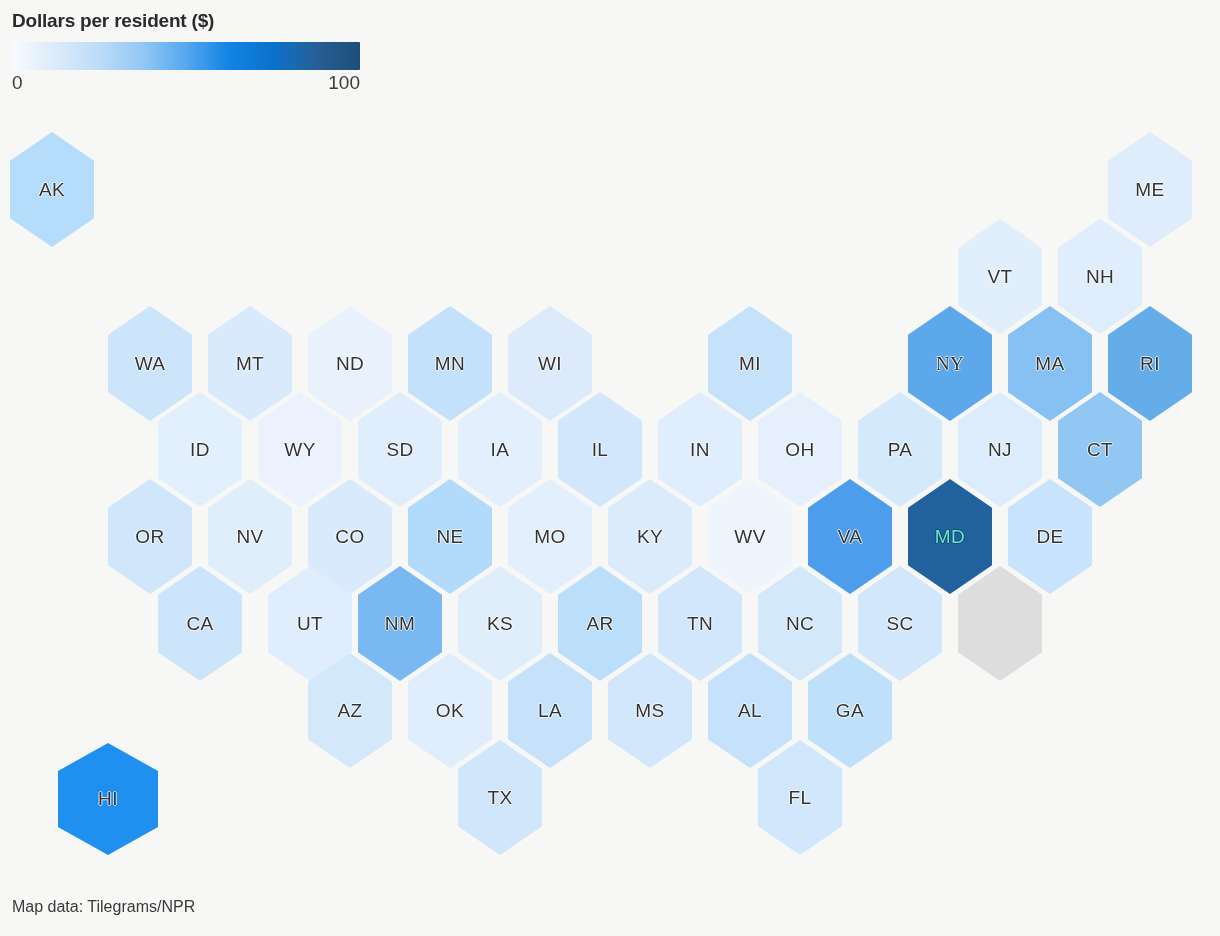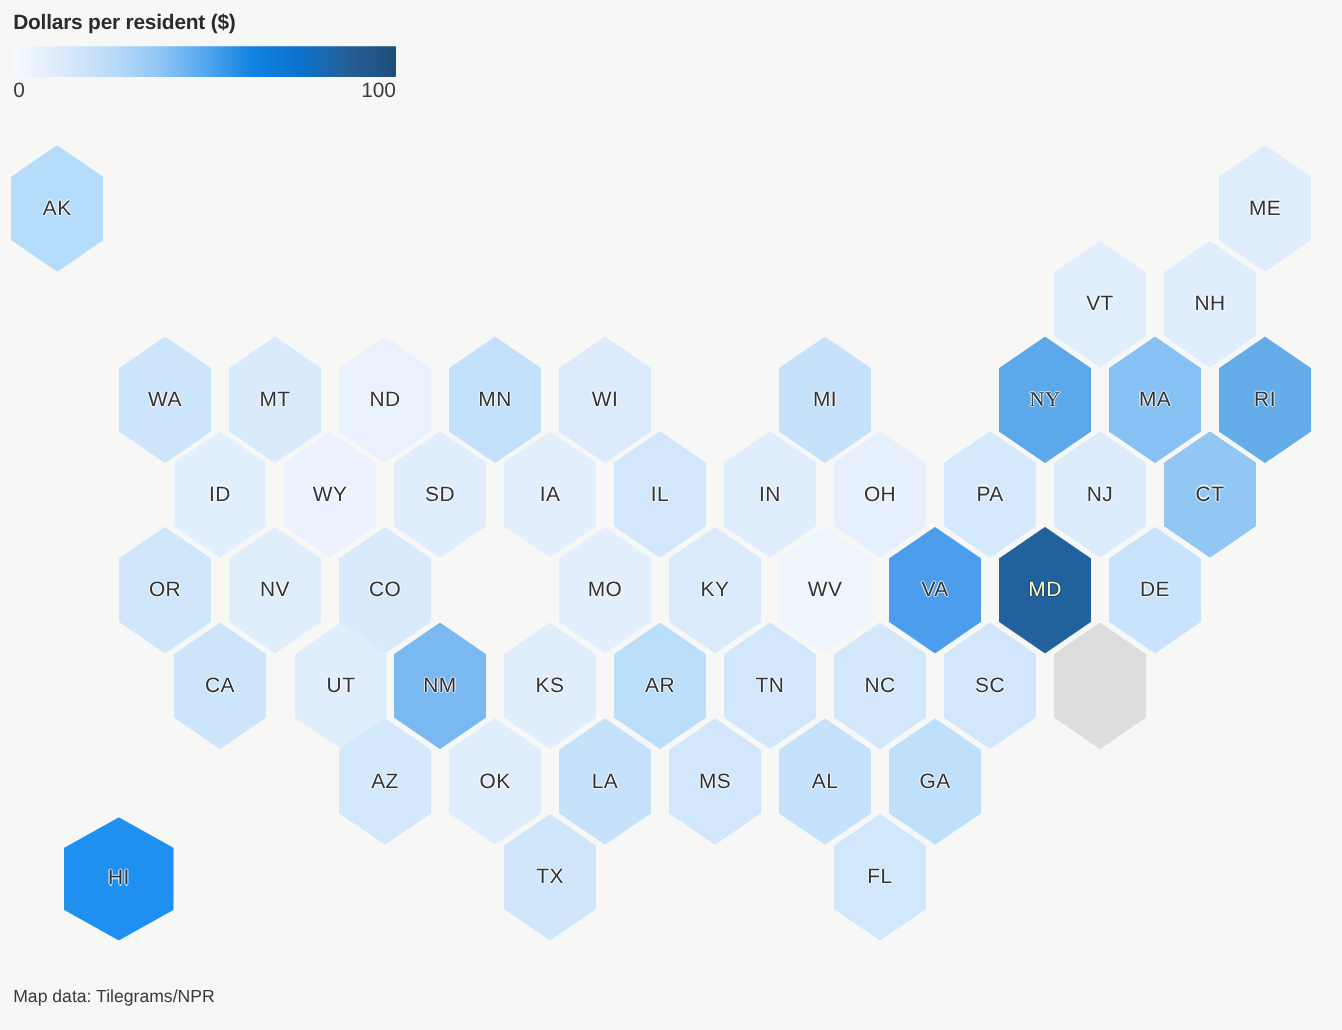--- a/index.html
+++ b/index.html
@@ -71,21 +71,21 @@
     color: #333333;
     letter-spacing: 0.4px;
     text-shadow:
        1px 0 0 rgba(255,255,255,.72),
       -1px 0 0 rgba(255,255,255,.72),
        0 1px 0 rgba(255,255,255,.72),
        0 -1px 0 rgba(255,255,255,.72);
     pointer-events: none;
   }
   .hex.dark .hex-label {
-    color: #fef9c3;
+    color: #5eead4;
     text-shadow:
        1px 0 0 rgba(20,50,80,.55),
       -1px 0 0 rgba(20,50,80,.55),
        0 1px 0 rgba(20,50,80,.55),
        0 -1px 0 rgba(20,50,80,.55);
   }
 
   
   #footer {
     position: absolute;
@@ -179,20 +179,23 @@
     </div>
     <div class="hex" style="left: 108px; top: 479px; background: rgb(207, 230, 251);">
       <span class="hex-label">OR</span>
     </div>
     <div class="hex" style="left: 208px; top: 479px; background: rgb(224, 238, 252);">
       <span class="hex-label">NV</span>
     </div>
     <div class="hex" style="left: 308px; top: 479px; background: rgb(216, 234, 252);">
       <span class="hex-label">CO</span>
     </div>
+    <div class="hex" style="left: 408px; top: 479px; background: rgb(178, 219, 251);">
+      <span class="hex-label">NE</span>
+    </div>
     <div class="hex" style="left: 508px; top: 479px; background: rgb(228, 239, 253);">
       <span class="hex-label">MO</span>
     </div>
     <div class="hex" style="left: 608px; top: 479px; background: rgb(220, 235, 252);">
       <span class="hex-label">KY</span>
     </div>
     <div class="hex" style="left: 708px; top: 479px; background: rgb(239, 245, 253);">
       <span class="hex-label">WV</span>
     </div>
     <div class="hex" style="left: 808px; top: 479px; background: rgb(77, 157, 237);">

